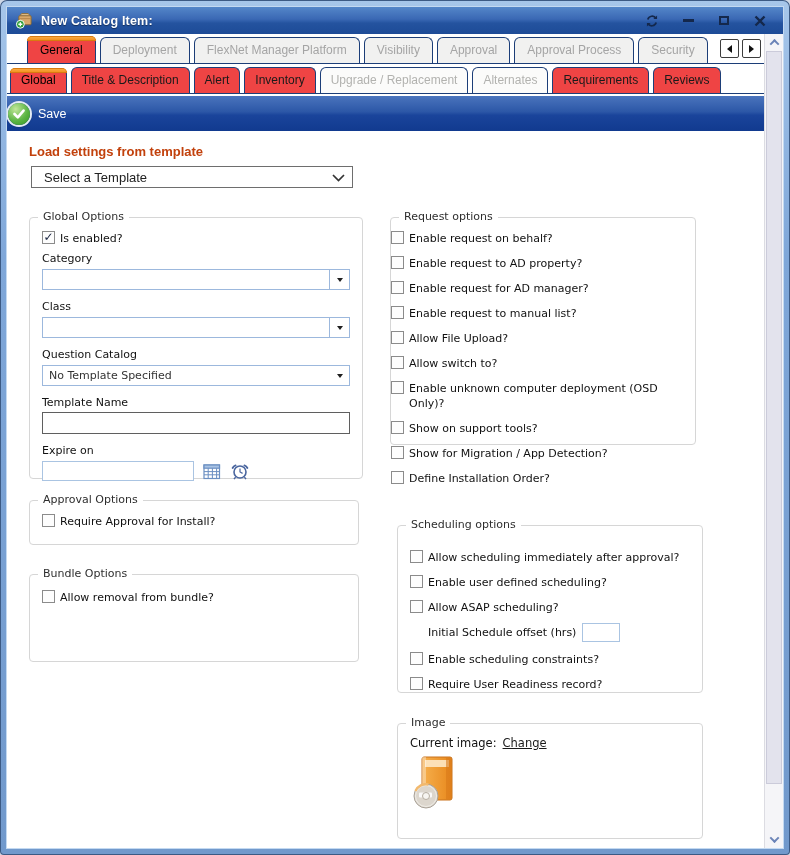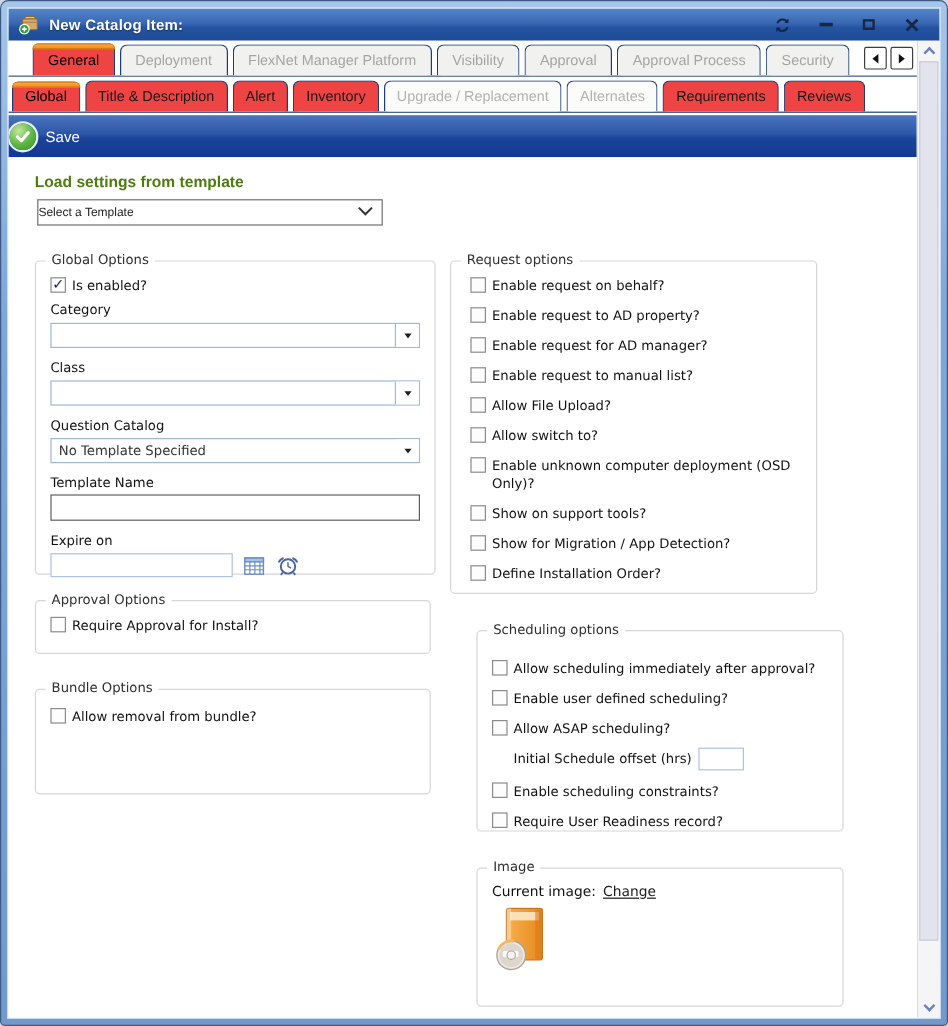--- a/index.html
+++ b/index.html
@@ -33,29 +33,29 @@
   .tabscroll{position:absolute;right:3px;top:5px;display:flex;gap:3px;z-index:5;}
   .tsbtn{width:17px;height:17px;background:#fff;border:1px solid #3d3d3d;border-radius:2px;display:flex;align-items:center;justify-content:center;cursor:pointer;}
   .tri-left{width:0;height:0;border-top:4px solid transparent;border-bottom:4px solid transparent;border-right:5px solid #111;}
   .tri-right{width:0;height:0;border-top:4px solid transparent;border-bottom:4px solid transparent;border-left:5px solid #111;}
   
   .toolbar{height:35px;flex:0 0 35px;margin-top:2px;background:linear-gradient(180deg,#4a74bd 0%,#2c57a7 45%,#1a449b 55%,#113a8f 100%);display:flex;align-items:center;padding-left:1px;}
   .savebtn{display:flex;align-items:center;gap:8px;color:#fff;font-size:12.5px;cursor:pointer;}
   .saveicon{width:22px;height:22px;border-radius:50%;background:radial-gradient(circle at 35% 28%,#c2e79b,#5cb544 55%,#35941f);box-shadow:0 0 0 2px #e4ebf4,0 1px 3px rgba(0,0,0,.5);display:flex;align-items:center;justify-content:center;}
   
   .content{flex:1;position:relative;background:#fff;font-family:"DejaVu Sans",sans-serif;font-size:11px;color:#111;}
-  .loader-label{position:absolute;left:22px;top:13px;font-family:"Liberation Sans",sans-serif;font-size:13px;font-weight:bold;color:#4d7c0f;}
-  .select{position:absolute;left:24px;top:35px;width:288px;height:22px;border:1px solid #6e6e6e;background:#fff;display:flex;align-items:center;justify-content:space-between;padding:0 7px 0 0;font-family:"Liberation Sans",sans-serif;font-size:10px;color:#222;box-sizing:border-box;cursor:pointer;}
+  .loader-label{position:absolute;left:22px;top:13px;font-family:"Liberation Sans",sans-serif;font-size:13px;font-weight:bold;color:#c2410c;}
+  .select{position:absolute;left:24px;top:35px;width:322px;height:22px;border:1px solid #6e6e6e;background:#fff;display:flex;align-items:center;justify-content:space-between;padding:0 7px 0 12px;font-family:"Liberation Sans",sans-serif;font-size:13px;color:#222;box-sizing:border-box;cursor:pointer;}
   
   .fs{position:absolute;border:1px solid #d6d6d6;border-radius:4px;background:#fff;box-sizing:border-box;}
   .fs .legend{position:absolute;top:-8px;left:8px;background:#fff;padding:0 5px;font-size:11px;color:#2e2e2e;white-space:nowrap;}
   #fs-global  {left:22px; top:86px; width:334px;height:262px;padding:13px 12px 0;}
   #fs-approval{left:22px; top:369px;width:330px;height:45px; padding:13px 12px 0;}
   #fs-bundle  {left:22px; top:443px;width:330px;height:88px; padding:15px 12px 0;}
-  #fs-request {left:368px;top:86px; width:306px;height:278px;padding:13px 16px 0;}
+  #fs-request {left:383px;top:86px; width:306px;height:228px;padding:13px 0 0;}
   #fs-sched   {left:390px;top:394px;width:306px;height:168px;padding:24px 12px 0;}
   #fs-image   {left:390px;top:592px;width:306px;height:116px;padding:12px 12px 0;}
   
   .cbrow{display:flex;align-items:flex-start;margin-bottom:10px;cursor:pointer;}
   .cb{width:13px;height:13px;border:1px solid #8b8b8b;background:#fdfdfd;flex:0 0 auto;margin-right:5px;margin-top:0;display:flex;align-items:center;justify-content:center;box-sizing:border-box;cursor:pointer;}
   .cb.checked::after{content:"✓";font-size:12px;font-weight:bold;color:#15203d;line-height:10px;margin-top:-2px;}
   .cbl{line-height:15px;}
   
   .fldlabel{margin:10px 0 4px;color:#111;}
   .fldlabel.first{margin-top:5px;}

